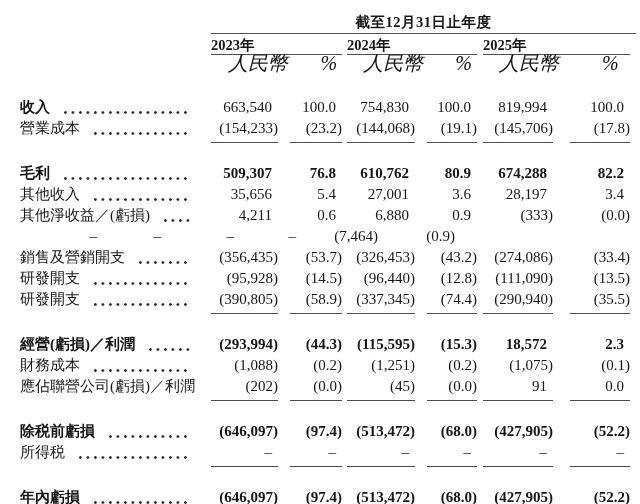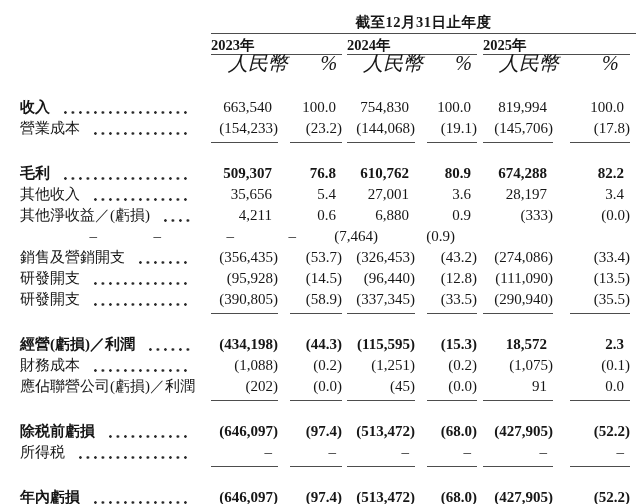--- a/index.html
+++ b/index.html
@@ -193,31 +193,31 @@
   </div>
 
   <div class="row rule-single">
     <div class="cell c-label">
       <span class="lt">研發開支</span>
       <span class="leader"></span>
     </div>
     <div class="cell num c1">(390,805)</div>
     <div class="cell num c2">(58.9)</div>
     <div class="cell num c3">(337,345)</div>
-    <div class="cell num c4">(33.5)</div>
+    <div class="cell num c4">(74.4)</div>
     <div class="cell num c5">(290,940)</div>
     <div class="cell num c6">(35.5)</div>
   </div>
 
   <div class="row b-all total">
     <div class="cell c-label">
       <span class="lt">經營(虧損)／利潤</span>
       <span class="leader"></span>
     </div>
-    <div class="cell num c1">(434,198)</div>
+    <div class="cell num c1">(293,994)</div>
     <div class="cell num c2">(44.3)</div>
     <div class="cell num c3">(115,595)</div>
     <div class="cell num c4">(15.3)</div>
     <div class="cell num c5 no-paren">18,572</div>
     <div class="cell num c6 no-paren">2.3</div>
   </div>
 
   <div class="row">
     <div class="cell c-label">
       <span class="lt">財務成本</span>

